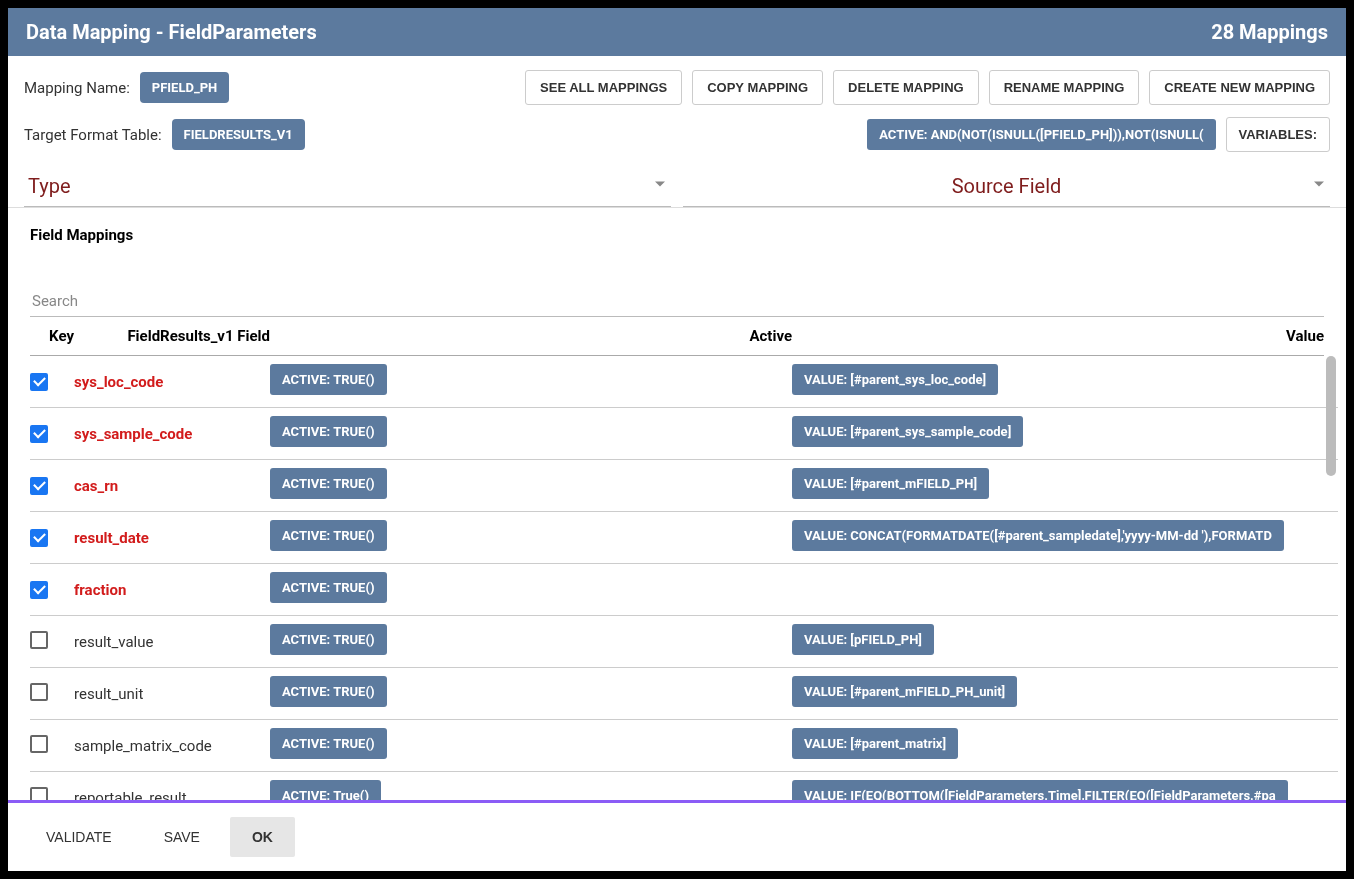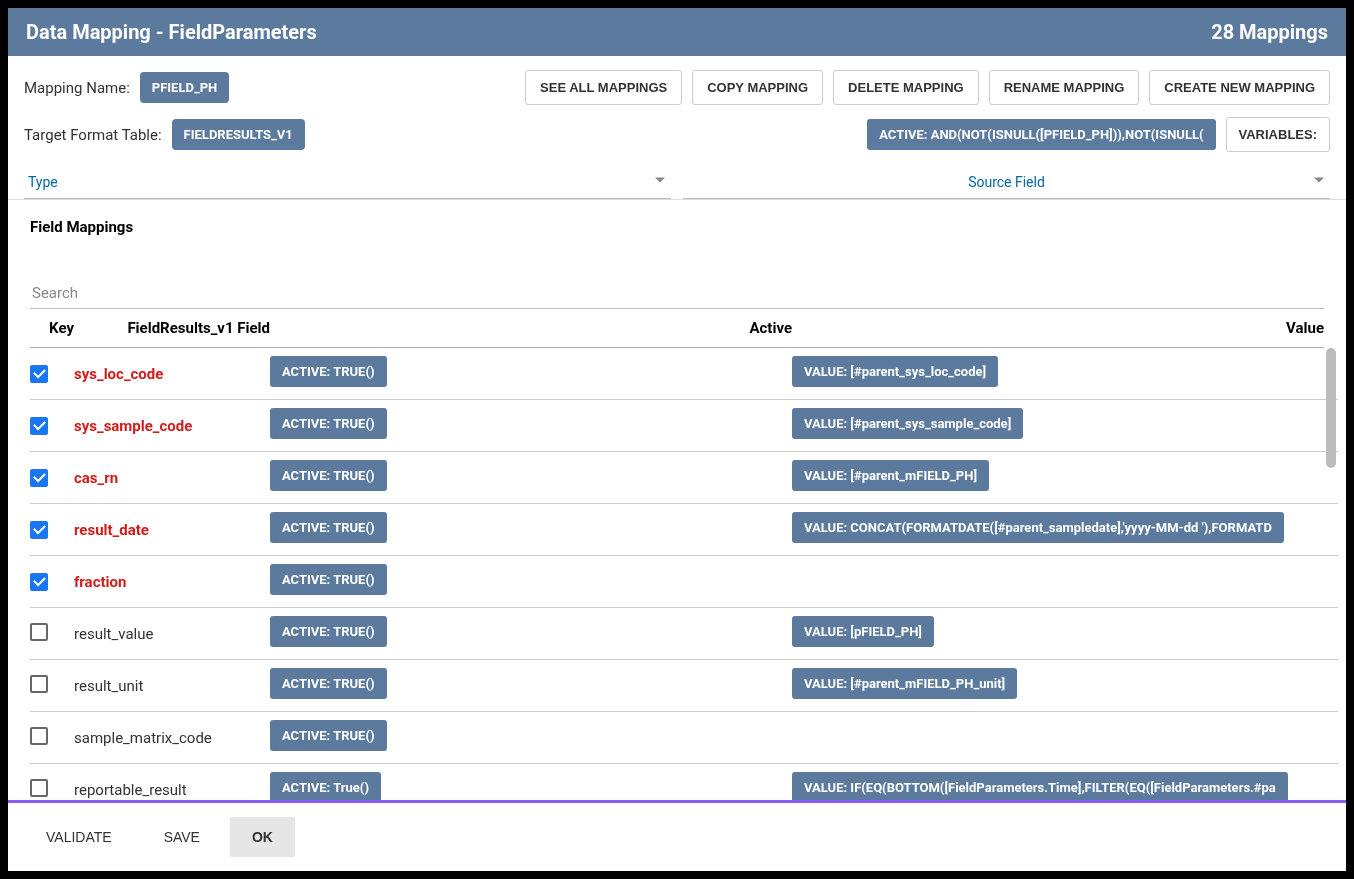--- a/index.html
+++ b/index.html
@@ -82,22 +82,22 @@
     border-radius: 3px;
     cursor: pointer;
   }
   .filter-row {
     display: flex;
     border-bottom: 1px solid #ddd;
     padding: 0 16px;
   }
   .dropdown {
     flex: 1;
-    color: #0369a1;
-    font-size: 14px;
+    color: #7f1d1d;
+    font-size: 20px;
     padding: 12px 4px 8px 4px;
     border-bottom: 1px solid #bbb;
     position: relative;
     cursor: pointer;
     margin-right: 12px;
   }
   .dropdown:last-child { margin-right: 0; text-align: center; }
   .caret {
     position: absolute;
     right: 6px;
@@ -301,20 +301,21 @@
       <div class="grid-row">
         <div><span class="cbox"></span></div>
         <div class="fld">result_unit</div>
         <div><span class="pill">ACTIVE: TRUE()</span></div>
         <div class="valcell"><span class="pill">VALUE: [#parent_mFIELD_PH_unit]</span></div>
       </div>
       <div class="grid-row">
         <div><span class="cbox"></span></div>
         <div class="fld">sample_matrix_code</div>
         <div><span class="pill">ACTIVE: TRUE()</span></div>
+        <div class="valcell"><span class="pill">VALUE: [#parent_matrix]</span></div>
       </div>
       <div class="grid-row">
         <div><span class="cbox"></span></div>
         <div class="fld">reportable_result</div>
         <div><span class="pill">ACTIVE: True()</span></div>
         <div class="valcell"><span class="pill">VALUE: IF(EQ(BOTTOM([FieldParameters.Time],FILTER(EQ([FieldParameters.#pa</span></div>
       </div>
       <div class="scroll-track">
       <div class="scroll-thumb"></div>
     </div>

